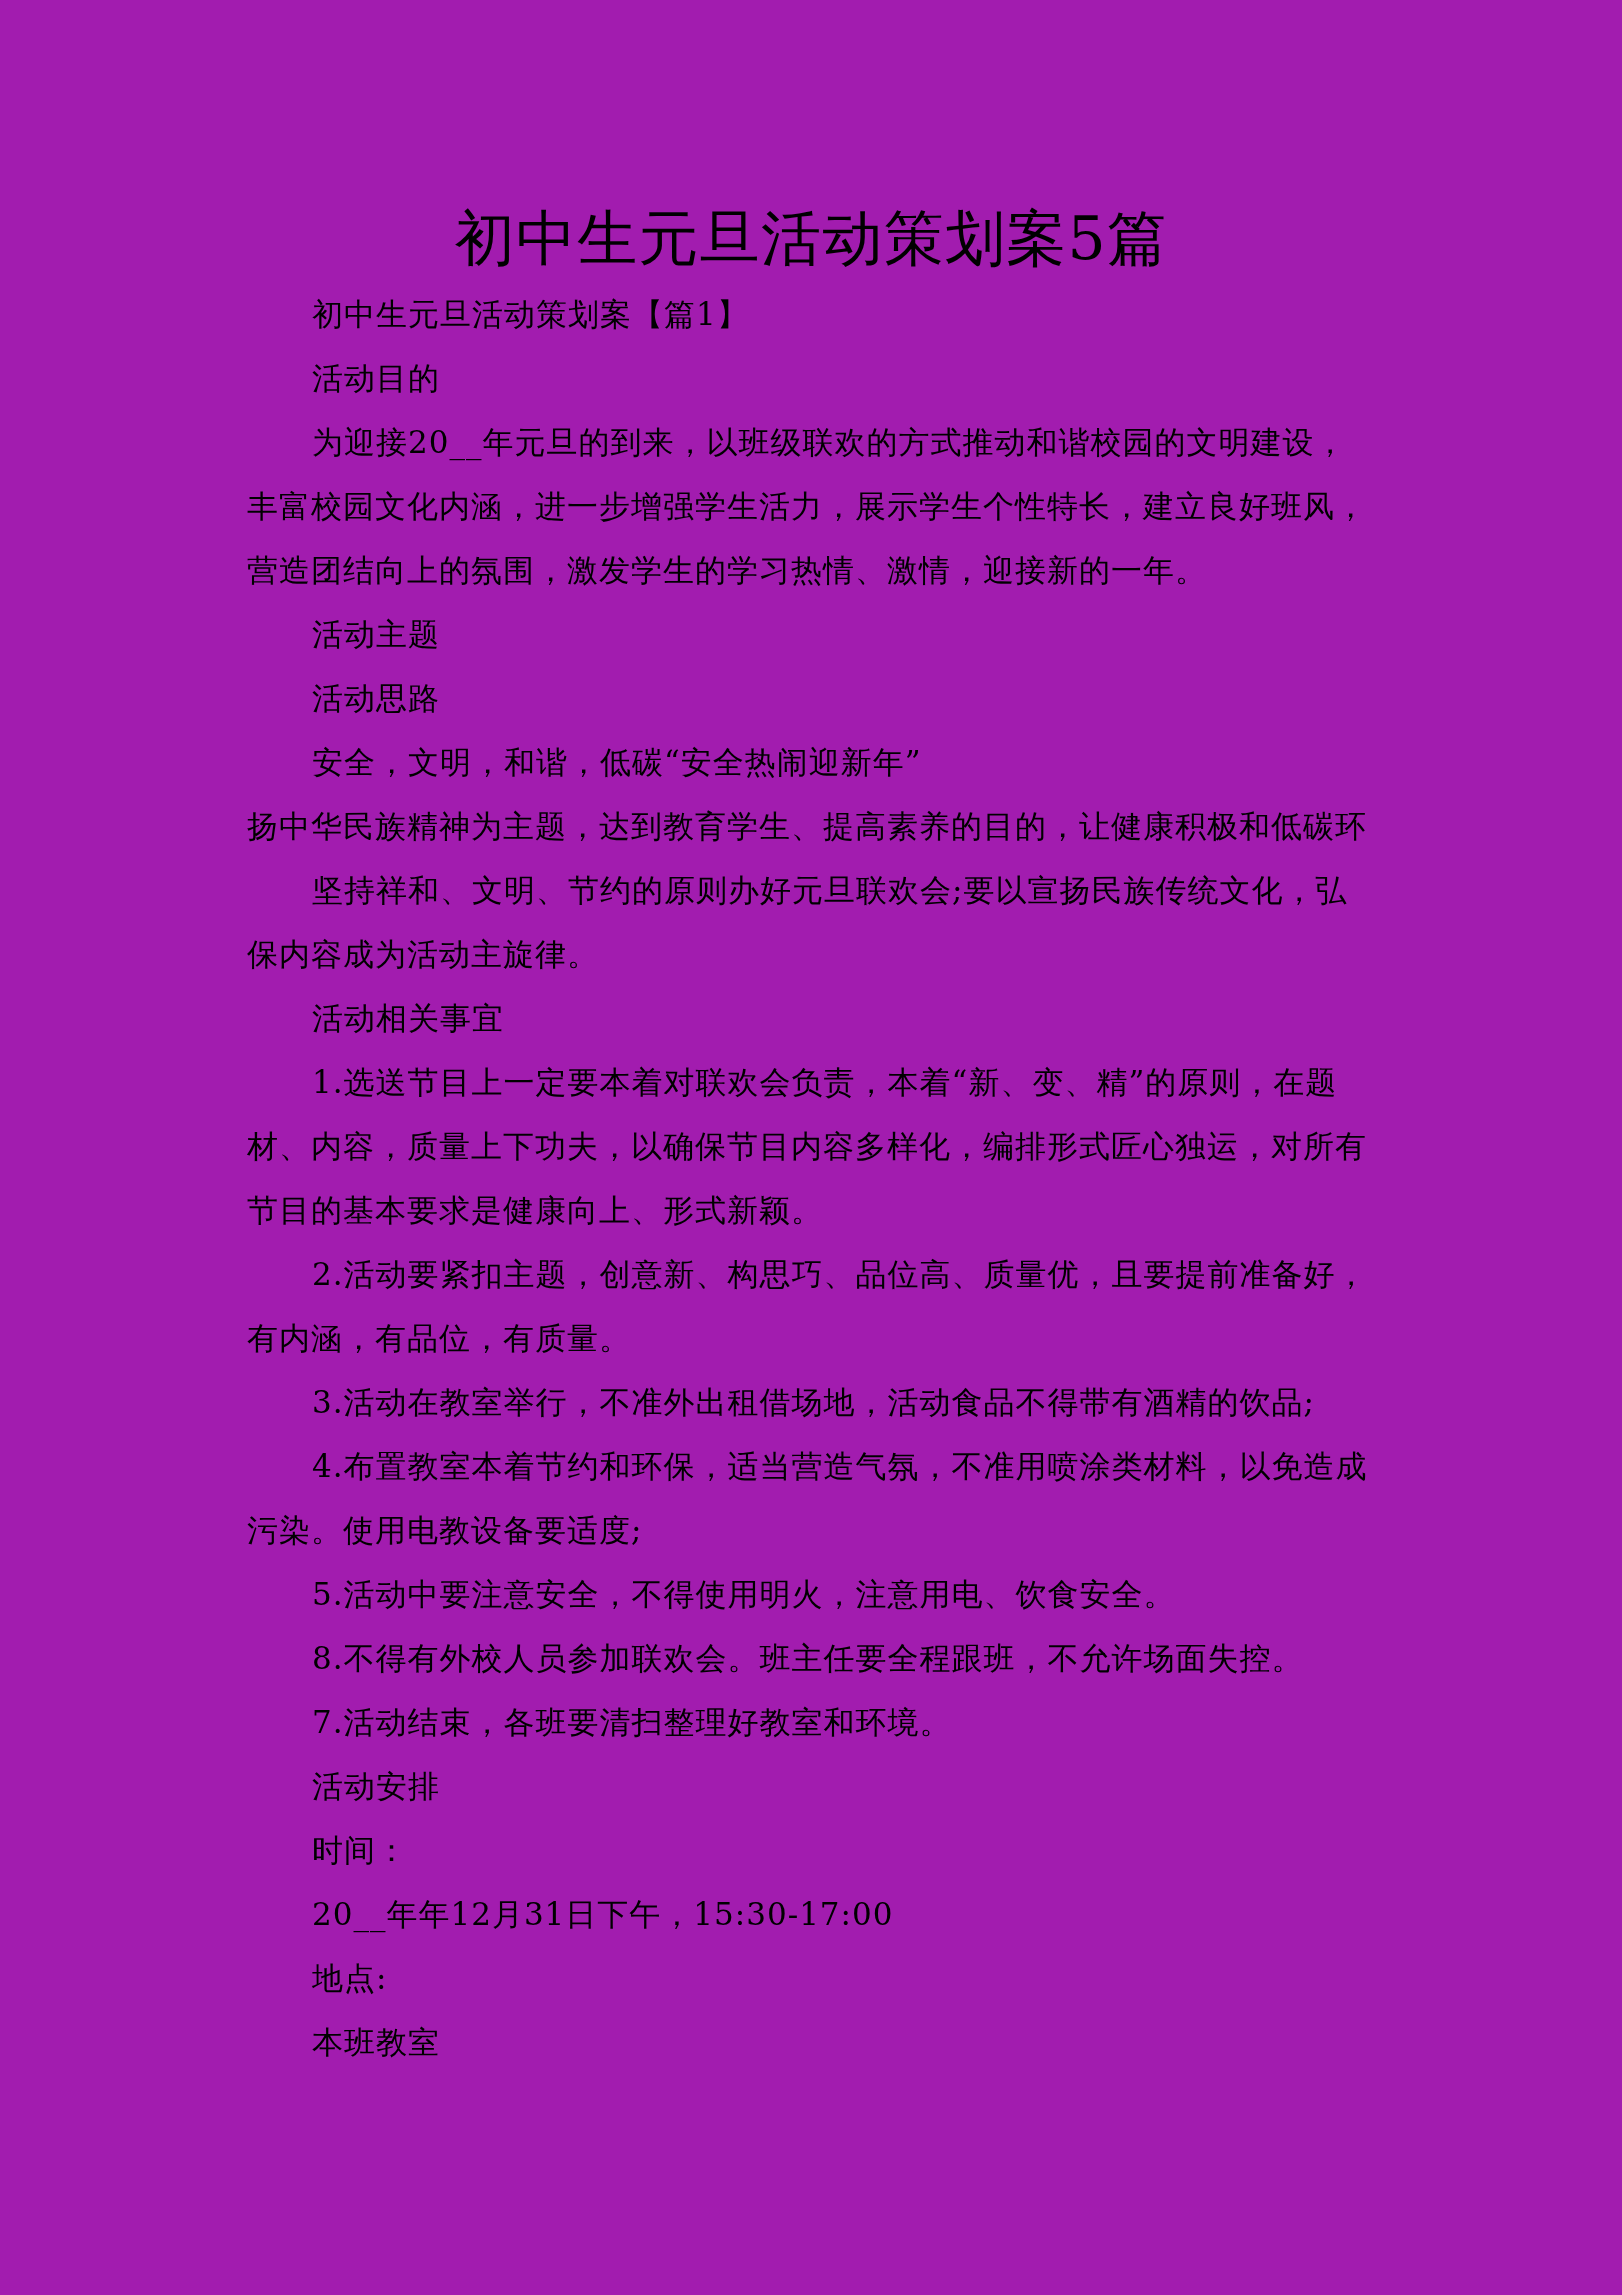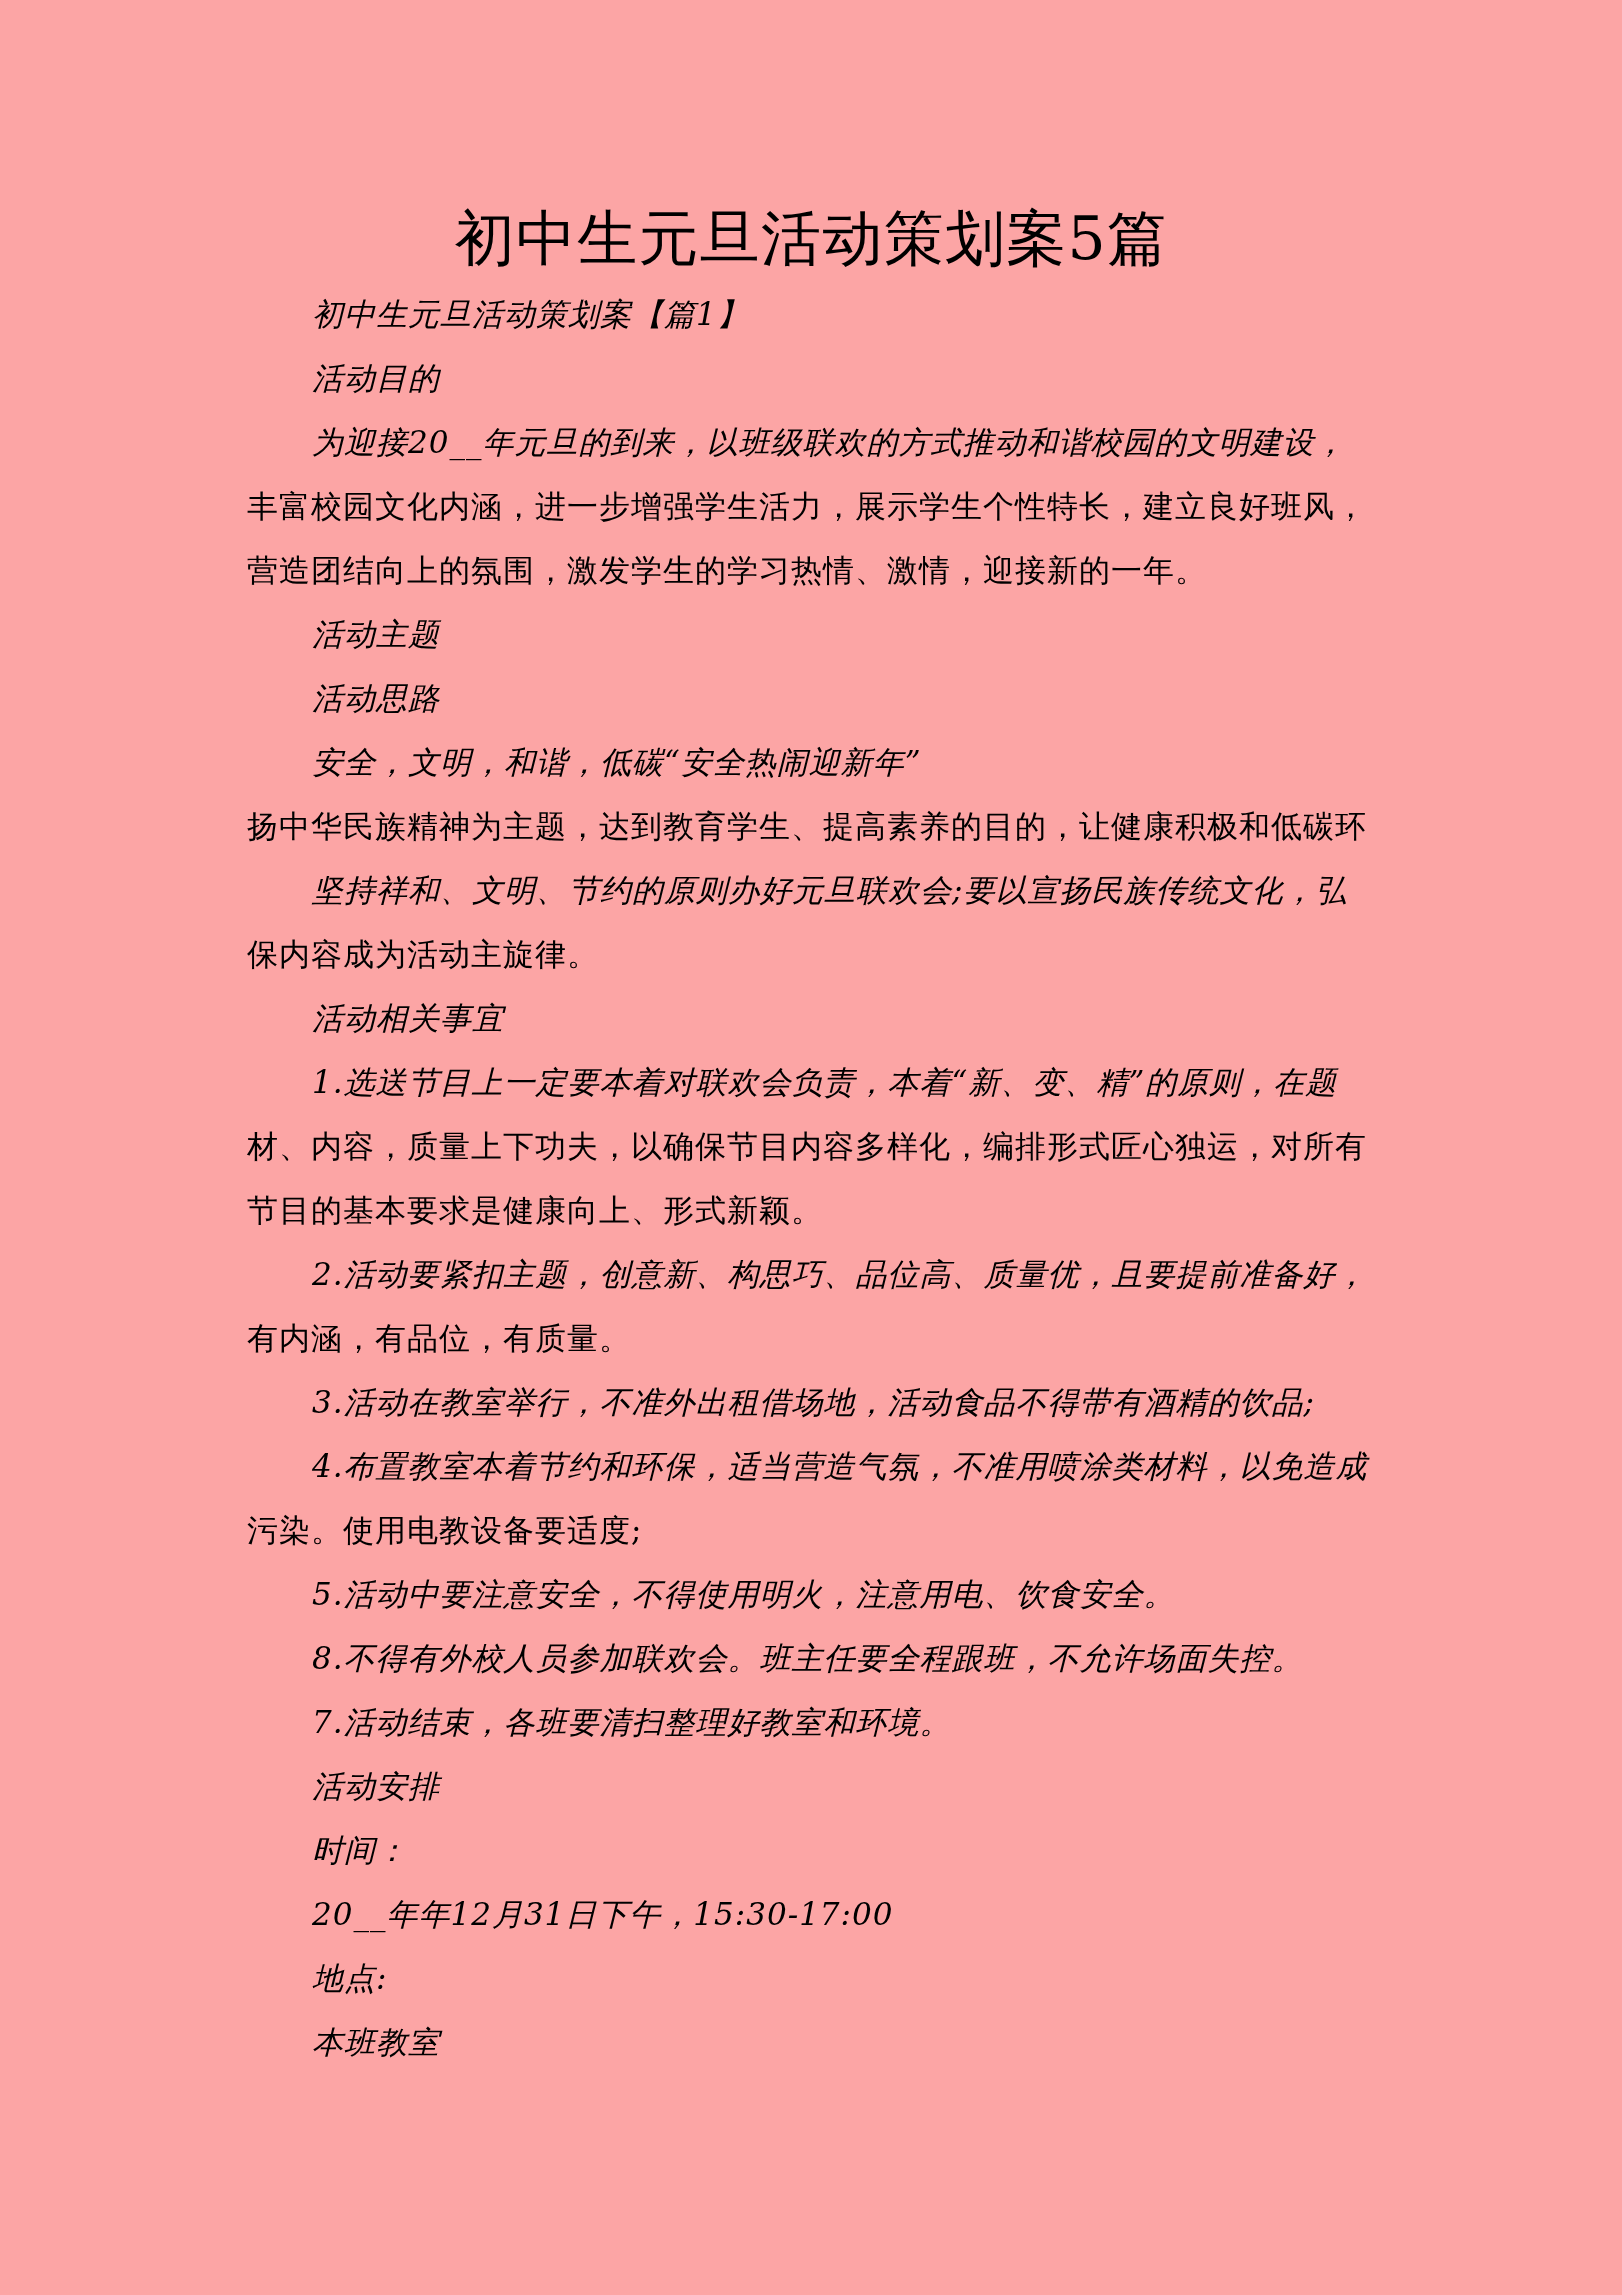--- a/index.html
+++ b/index.html
@@ -14,21 +14,21 @@
       overflow: hidden;
       color: #000000;
       font-family: "DejaVu Serif", "Liberation Serif", serif;
     }
     .page {
       position: absolute;
       left: 0;
       top: 0;
       width: 1623px;
       height: 2295px;
-      background: #fca5a5;
+      background: #a21caf;
     }
     .doc-title {
       position: absolute;
       left: 0;
       top: 196px;
       width: 1623px;
       text-align: center;
       font-size: 60px;
       line-height: 85px;
       font-weight: normal;
@@ -45,21 +45,20 @@
       letter-spacing: 1px;
       text-align: justify;
     }
     .line {
       display: block;
       margin: 0;
       white-space: nowrap;
     }
     .line.indent {
       padding-left: 65px;
-      font-style: italic;
     }
   </style>
 </head>
 <body>
 
 <div class="page">
   <h1 class="doc-title">初中生元旦活动策划案5篇</h1>
 
   <div class="body">
     <span class="line indent">初中生元旦活动策划案【篇1】</span>

